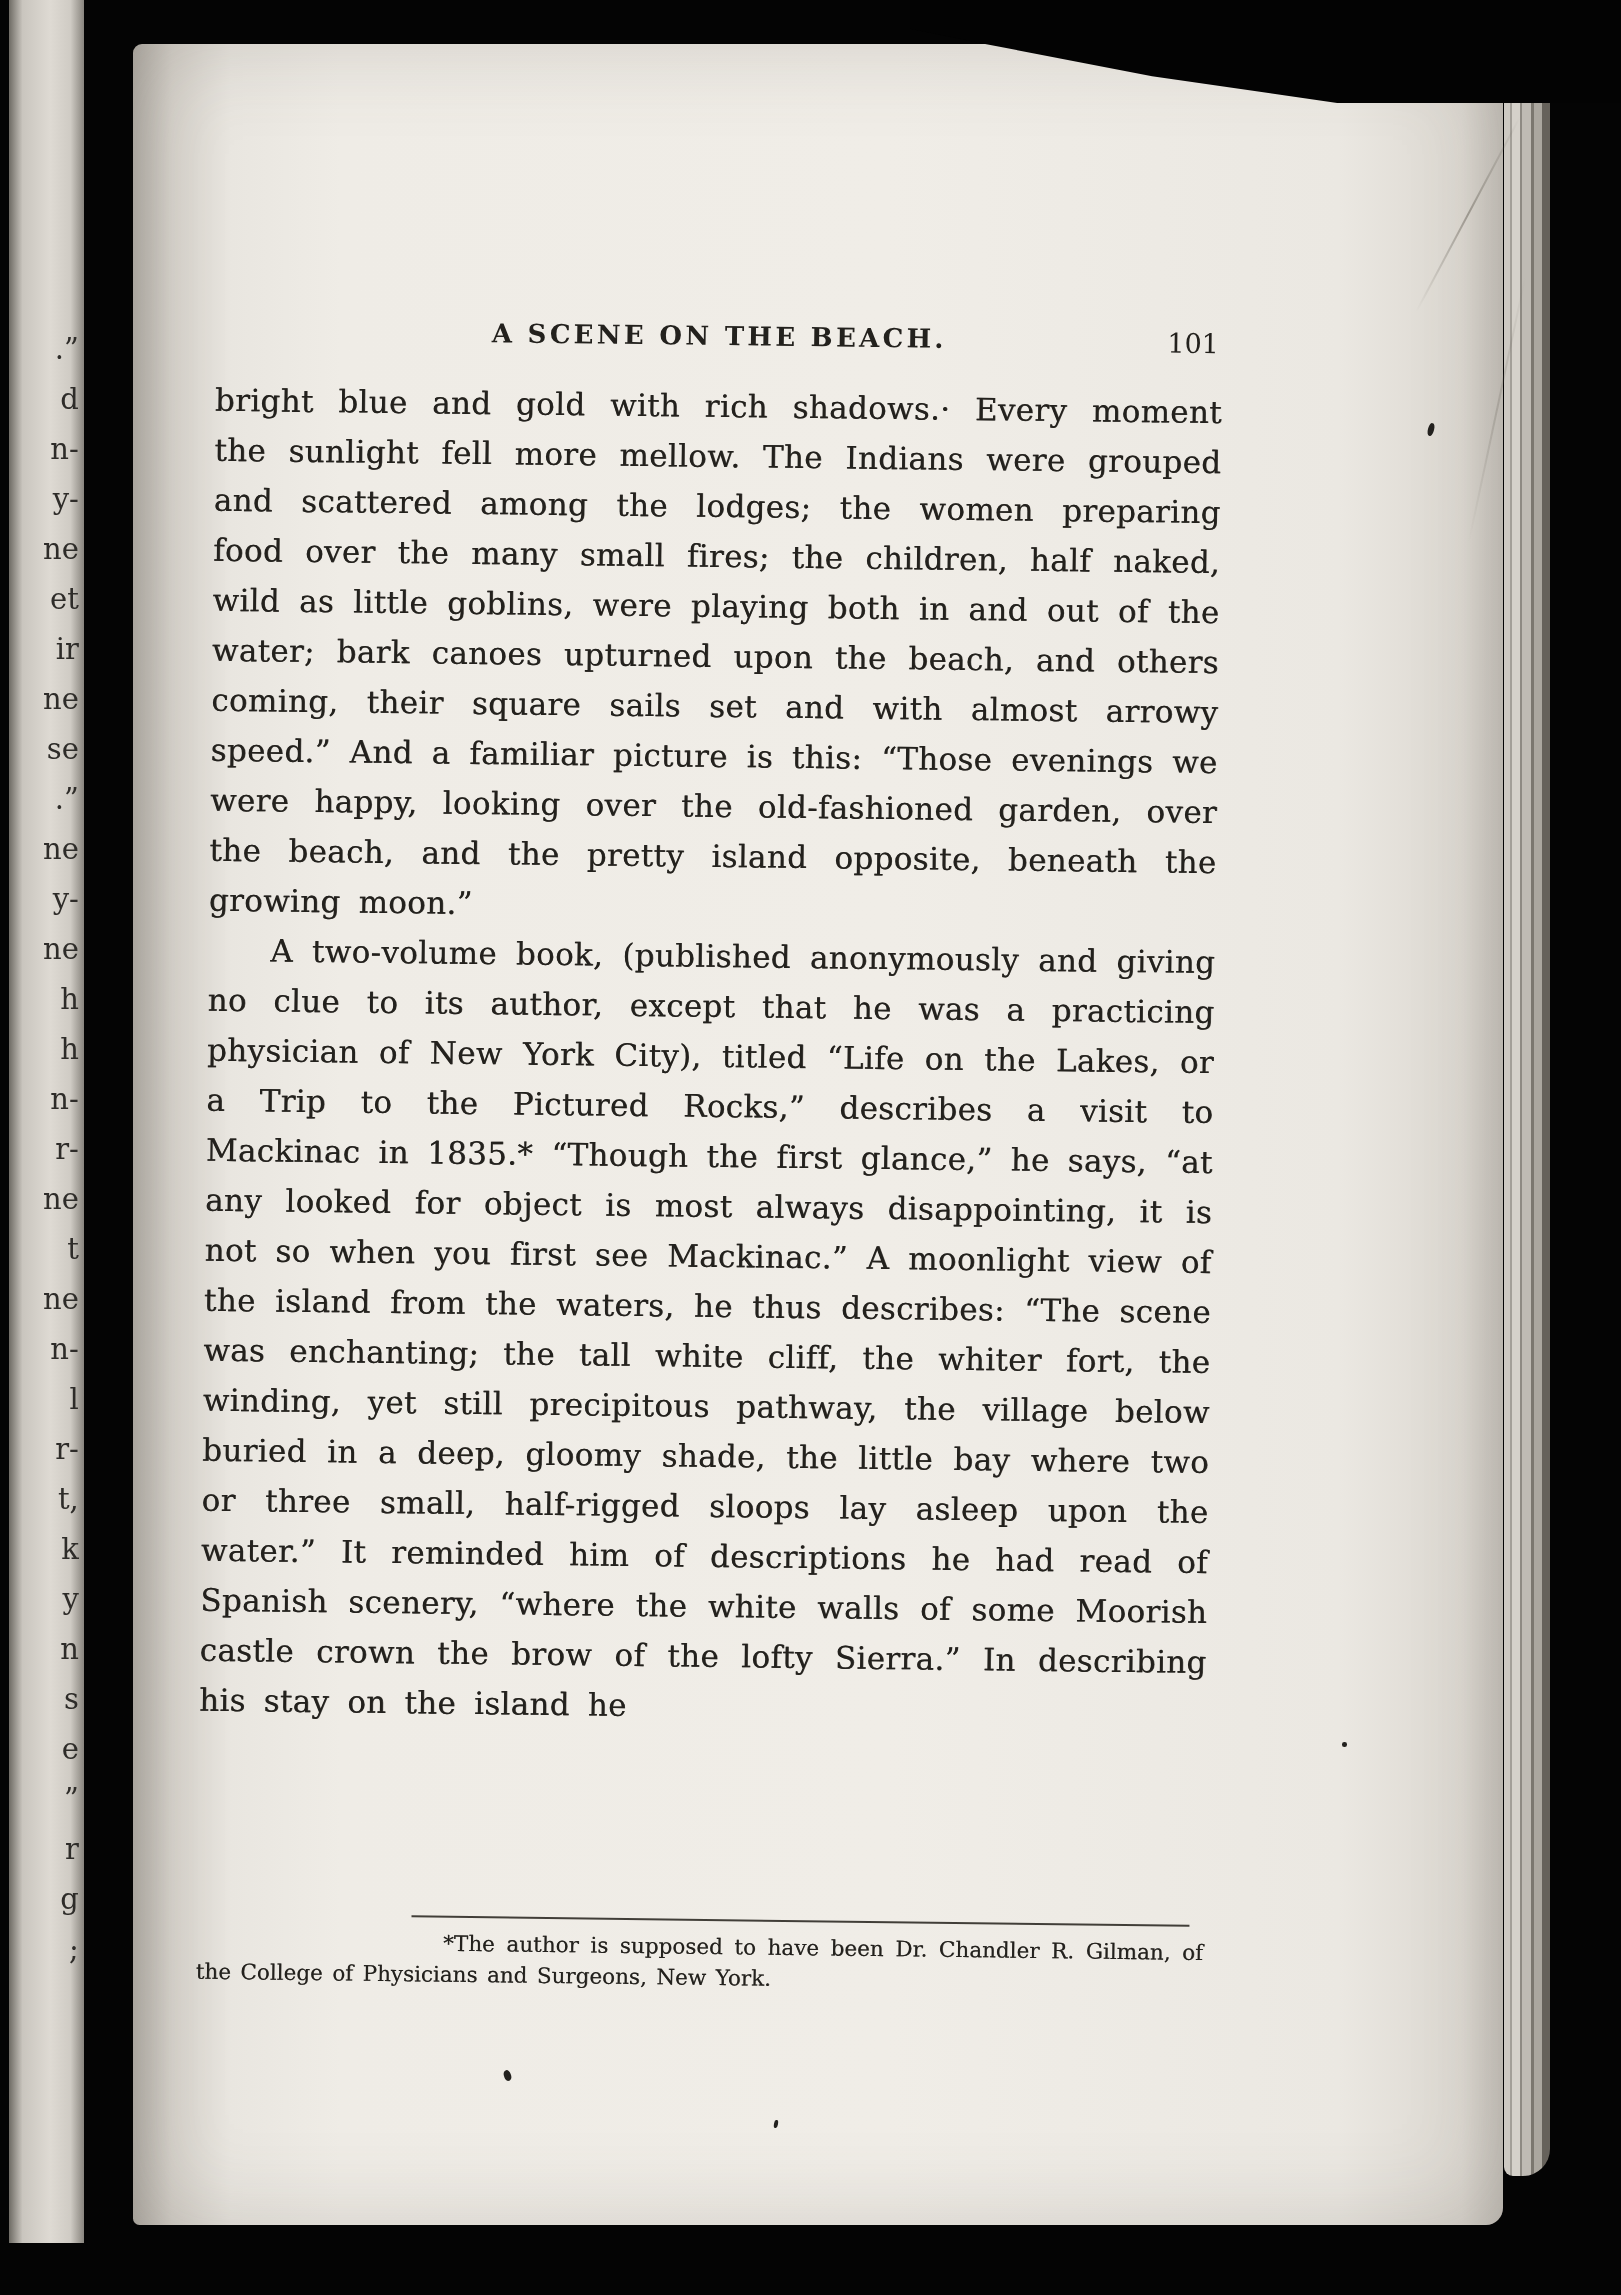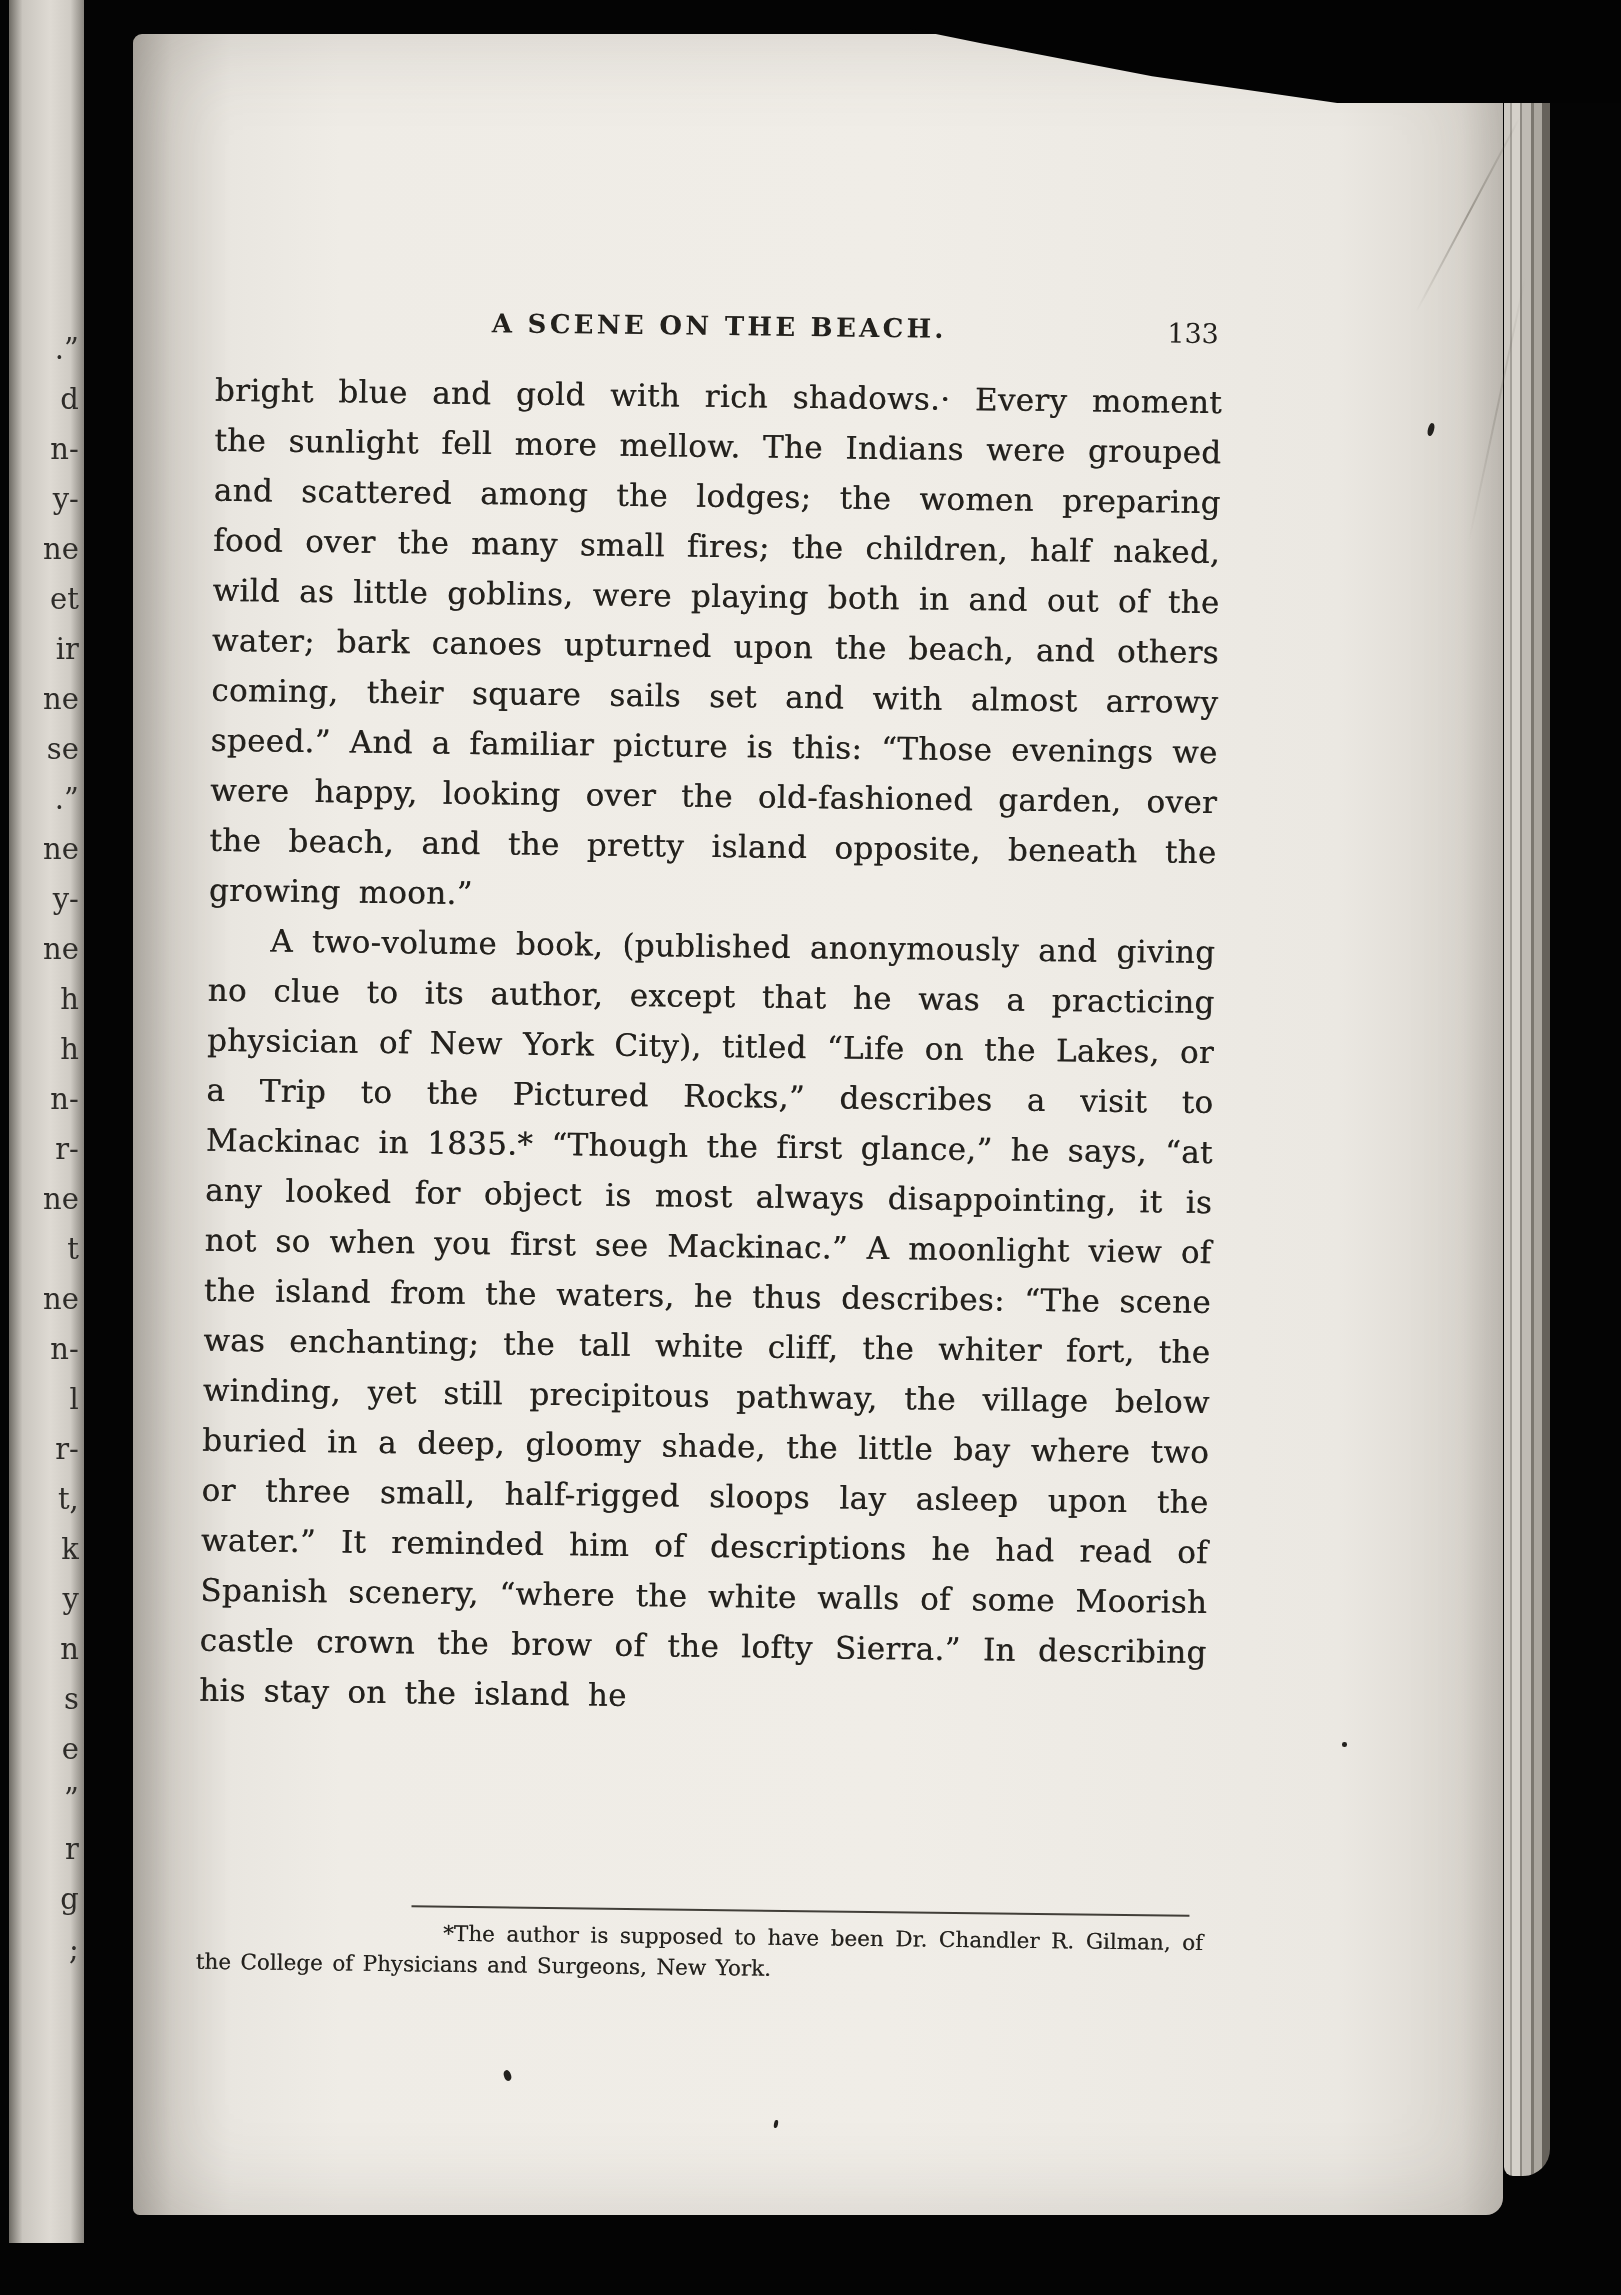--- a/index.html
+++ b/index.html
@@ -29,21 +29,21 @@
     top: 324px; right: 5.2px;
     text-align: right;
     font-size: 29px;
     line-height: 50px;
     color: #2e2c29;
     white-space: nowrap;
   }
   
   .page {
     position: absolute;
-    left: 133px; top: 34px;
+    left: 133px; top: 44px;
     width: 1370px; height: 2181px;
     background: linear-gradient(90deg,#b3afa8 0px,#d6d2cb 39px,#e9e6e0 98px,#efece6 208px,#f0ede7 55%,#ebe8e2 88%,#dcd8d1 97%,#c6c2bb 100%);
     border-radius: 9px 26px 17px 6.5px;
     box-shadow: inset 0 0 91px rgba(95,88,76,0.22);
     overflow: hidden;
   }
   .text-block {
     position: absolute;
     left: 83px; top: 277px;
     width: 1007px; height: 1731px;
@@ -143,21 +143,21 @@
         <div class="frag">g</div>
         <div class="frag">;</div>
       </div>
   </div>
 
   <div class="page">
     <div class="text-block">
 
       <div class="header">
         <span class="running-title">A SCENE ON THE BEACH.</span>
-        <span class="page-number">133</span>
+        <span class="page-number">101</span>
       </div>
 
       <p class="para p1">bright blue and gold with rich shadows.· Every moment the sunlight fell more mellow. The Indians were grouped and scattered among the lodges; the women preparing food over the many small fires; the children, half naked, wild as little goblins, were playing both in and out of the water; bark canoes upturned upon the beach, and others coming, their square sails set and with almost arrowy speed.” And a familiar picture is this: “Those evenings we were happy, looking over the old-fashioned garden, over the beach, and the pretty island opposite, beneath the growing moon.”</p>
 
       <p class="para p2">A two-volume book, (published anonymously and giving no clue to its author, except that he was a practicing physician of New York City), titled “Life on the Lakes, or a Trip to the Pictured Rocks,” describes a visit to Mackinac in 1835.* “Though the first glance,” he says, “at any looked for object is most always disappointing, it is not so when you first see Mackinac.” A moonlight view of the island from the waters, he thus describes: “The scene was enchanting; the tall white cliff, the whiter fort, the winding, yet still precipitous pathway, the village below buried in a deep, gloomy shade, the little bay where two or three small, half-rigged sloops lay asleep upon the water.” It reminded him of descriptions he had read of Spanish scenery, “where the white walls of some Moorish castle crown the brow of the lofty Sierra.” In describing his stay on the island he</p>
 
       <div class="footnote-wrap">
         <div class="footnote-rule"></div>
         <p class="footnote">*The author is supposed to have been Dr. Chandler R. Gilman, of the College of Physicians and Surgeons, New York.</p>
       </div>

